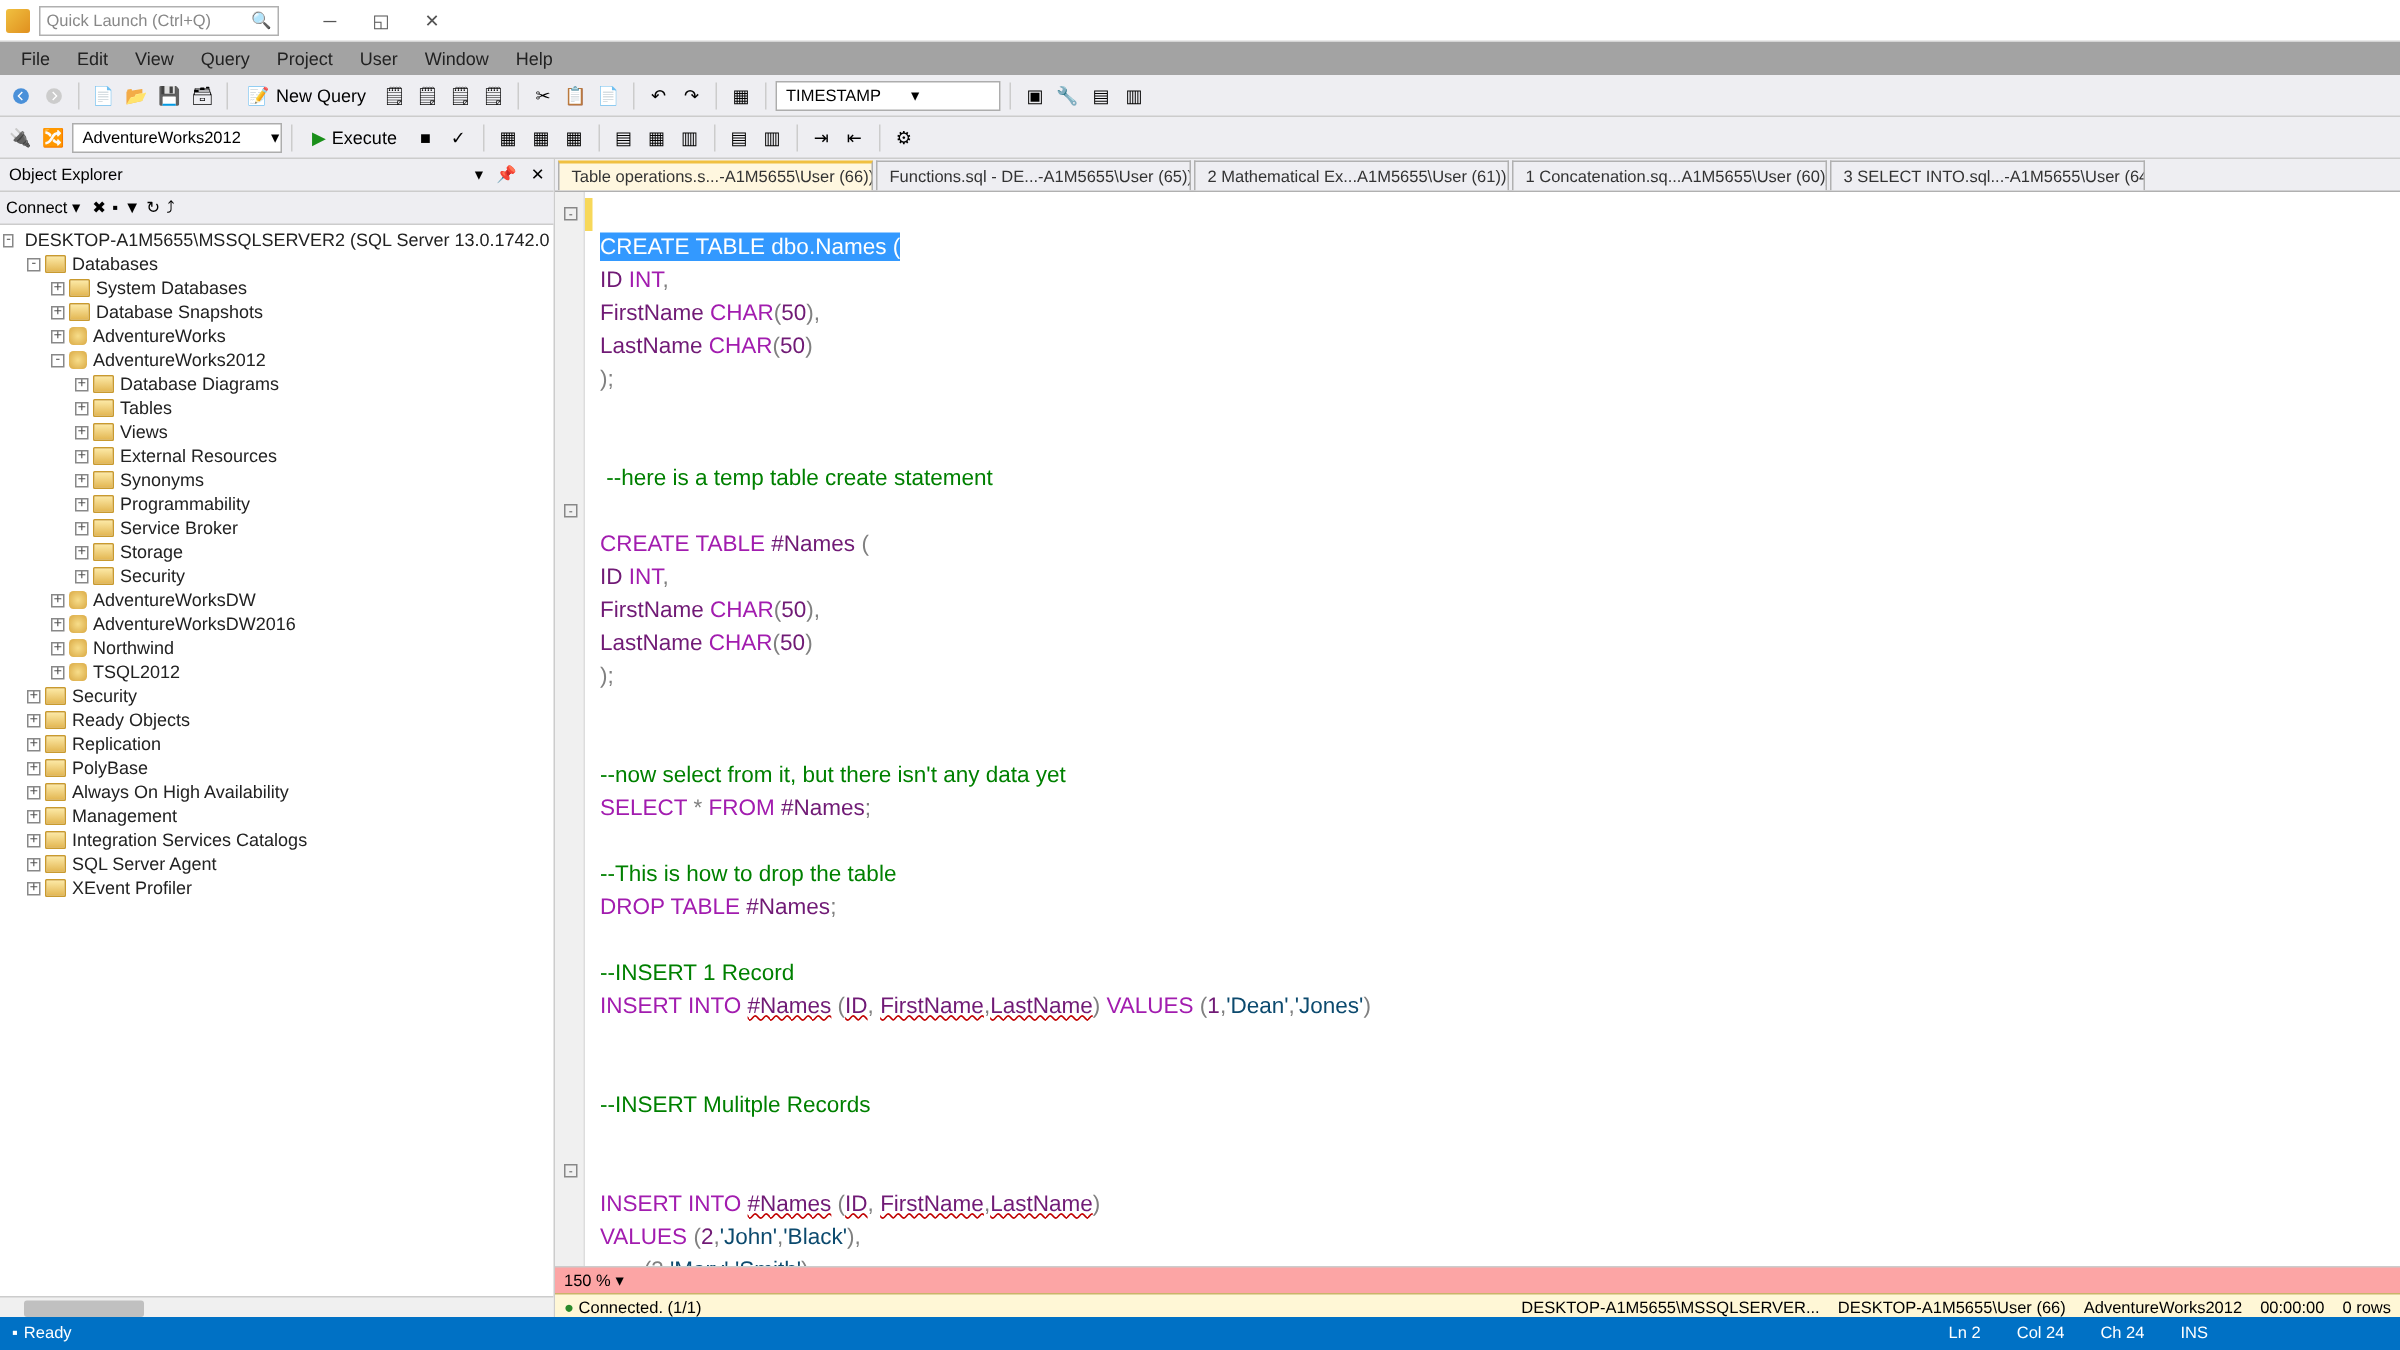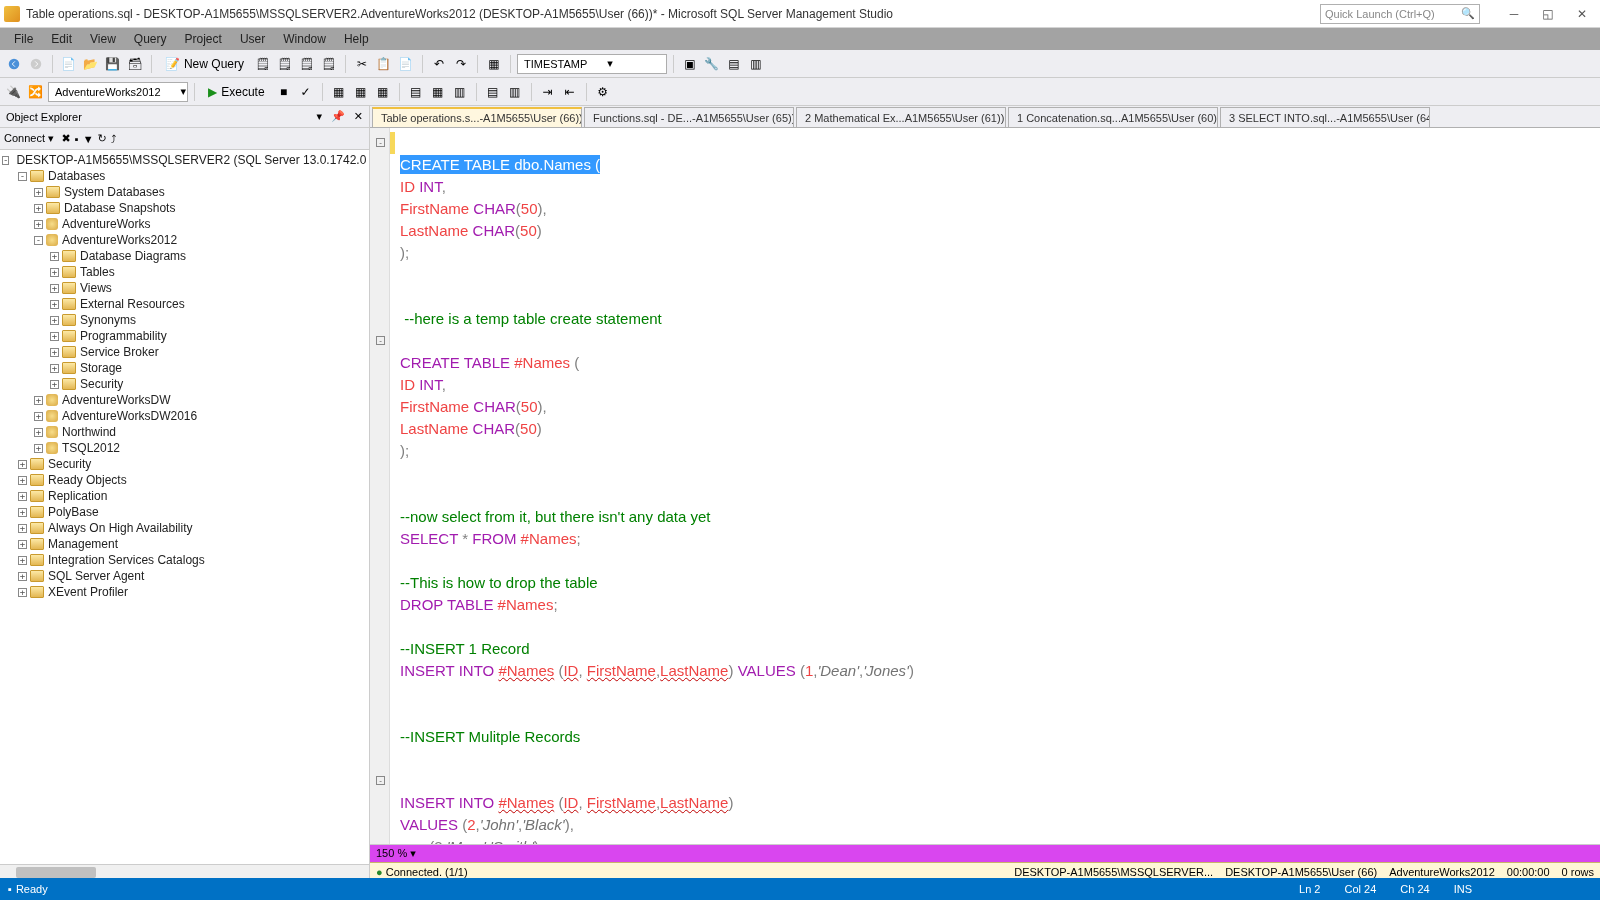--- a/index.html
+++ b/index.html
@@ -42,47 +42,46 @@
 .doc-tab { height: 20px; padding: 0 8px; display: flex; align-items: center; font-size: 11px; border: 1px solid #b0b0b0; border-bottom: none; margin-right: 2px; background: #eeeef2; color: #333; max-width: 210px; white-space: nowrap; overflow: hidden;}
 .doc-tab.active { background: #fff7df; border-top: 2px solid #f0c040; }
 
 .editor { flex: 1; display: flex; background: #fff; font-family: Consolas, monospace; font-size: 15px; line-height: 22px; position: relative; overflow: hidden;}
 .gutter { width: 20px; background: #f0f0f0; border-right: 1px solid #ddd; }
 .change-bar { width: 6px; background: #fff; }
 .code { flex: 1; padding: 4px 0 4px 4px; white-space: pre; overflow: auto; }
 .kw-blue { color: #a21caf; }
 .kw-gray { color: #808080; }
 .kw-green { color: #008000; }
-.kw-red { color: #737373; font-style: italic; }
+.kw-red { color: #0c4a6e; }
 .kw-teal { color: #008080; }
-.kw-black { color: #ef4444; }
+.kw-black { color: #701a75; }
 .squiggle { text-decoration: underline wavy #c00000; text-decoration-thickness: 1px; }
 .sel-hilite { background: #3399ff; color: #fff; padding: 1px 0;}
 .sel-hilite .kw-black, .sel-hilite .kw-blue, .sel-hilite .kw-gray, .sel-hilite .kw-teal { color: #fff !important; }
 .yellow-bar { position: absolute; left: 20px; top: 4px; width: 5px; height: 22px; background: #f7d85a; }
 .collapse-marker { position: absolute; left: 6px; width: 9px; height: 9px; border: 1px solid #888; font-size: 8px; line-height: 8px; text-align: center; color: #555;}
 
-.zoom-bar { height: 18px; background: #d946ef; border-top: 1px solid #ccc; display: flex; align-items: center; padding: 0 6px; font-size: 11px;}
+.zoom-bar { height: 18px; background: #fca5a5; border-top: 1px solid #ccc; display: flex; align-items: center; padding: 0 6px; font-size: 11px;}
 .conn-bar { height: 18px; background: #fff7d6; border-top: 1px solid #c9b469; display: flex; align-items: center; padding: 0 6px; font-size: 11px; justify-content: space-between;}
 .conn-bar .right-info { display: flex; gap: 12px;}
 
 .statusbar { position: absolute; bottom: 0; left: 0; right: 0; height: 22px; background: #0071c5; color: #fff; display: flex; align-items: center; padding: 0 8px; font-size: 11px; }
 .statusbar .sb-item { margin-left: 24px; }
 
 .hscroll { height: 16px; background: #f0f0f0; border-top: 1px solid #ccc; position: relative; }
 .hscroll::before { content: ''; position: absolute; left: 16px; width: 80px; top: 2px; bottom: 2px; background: #c0c0c0; border-radius: 2px;}
 
 svg.ticon { width: 14px; height: 14px; }
 </style>
 </head>
 <body>
 
 <div class="titlebar">
   <div class="app-icon"></div>
-  <div class="title-text">Table operations.sql - DESKTOP-A1M5655\MSSQLSERVER2.AdventureWorks2012 (DESKTOP-A1M5655\User (66))* - Microsoft SQL Server Management Studio</div>
   <div class="quick-launch">
     <span>Quick Launch (Ctrl+Q)</span>
     <span>🔍</span>
   </div>
   <div class="win-btns">
     <div class="win-btn">─</div>
     <div class="win-btn">◱</div>
     <div class="win-btn">✕</div>
   </div>
 </div>

